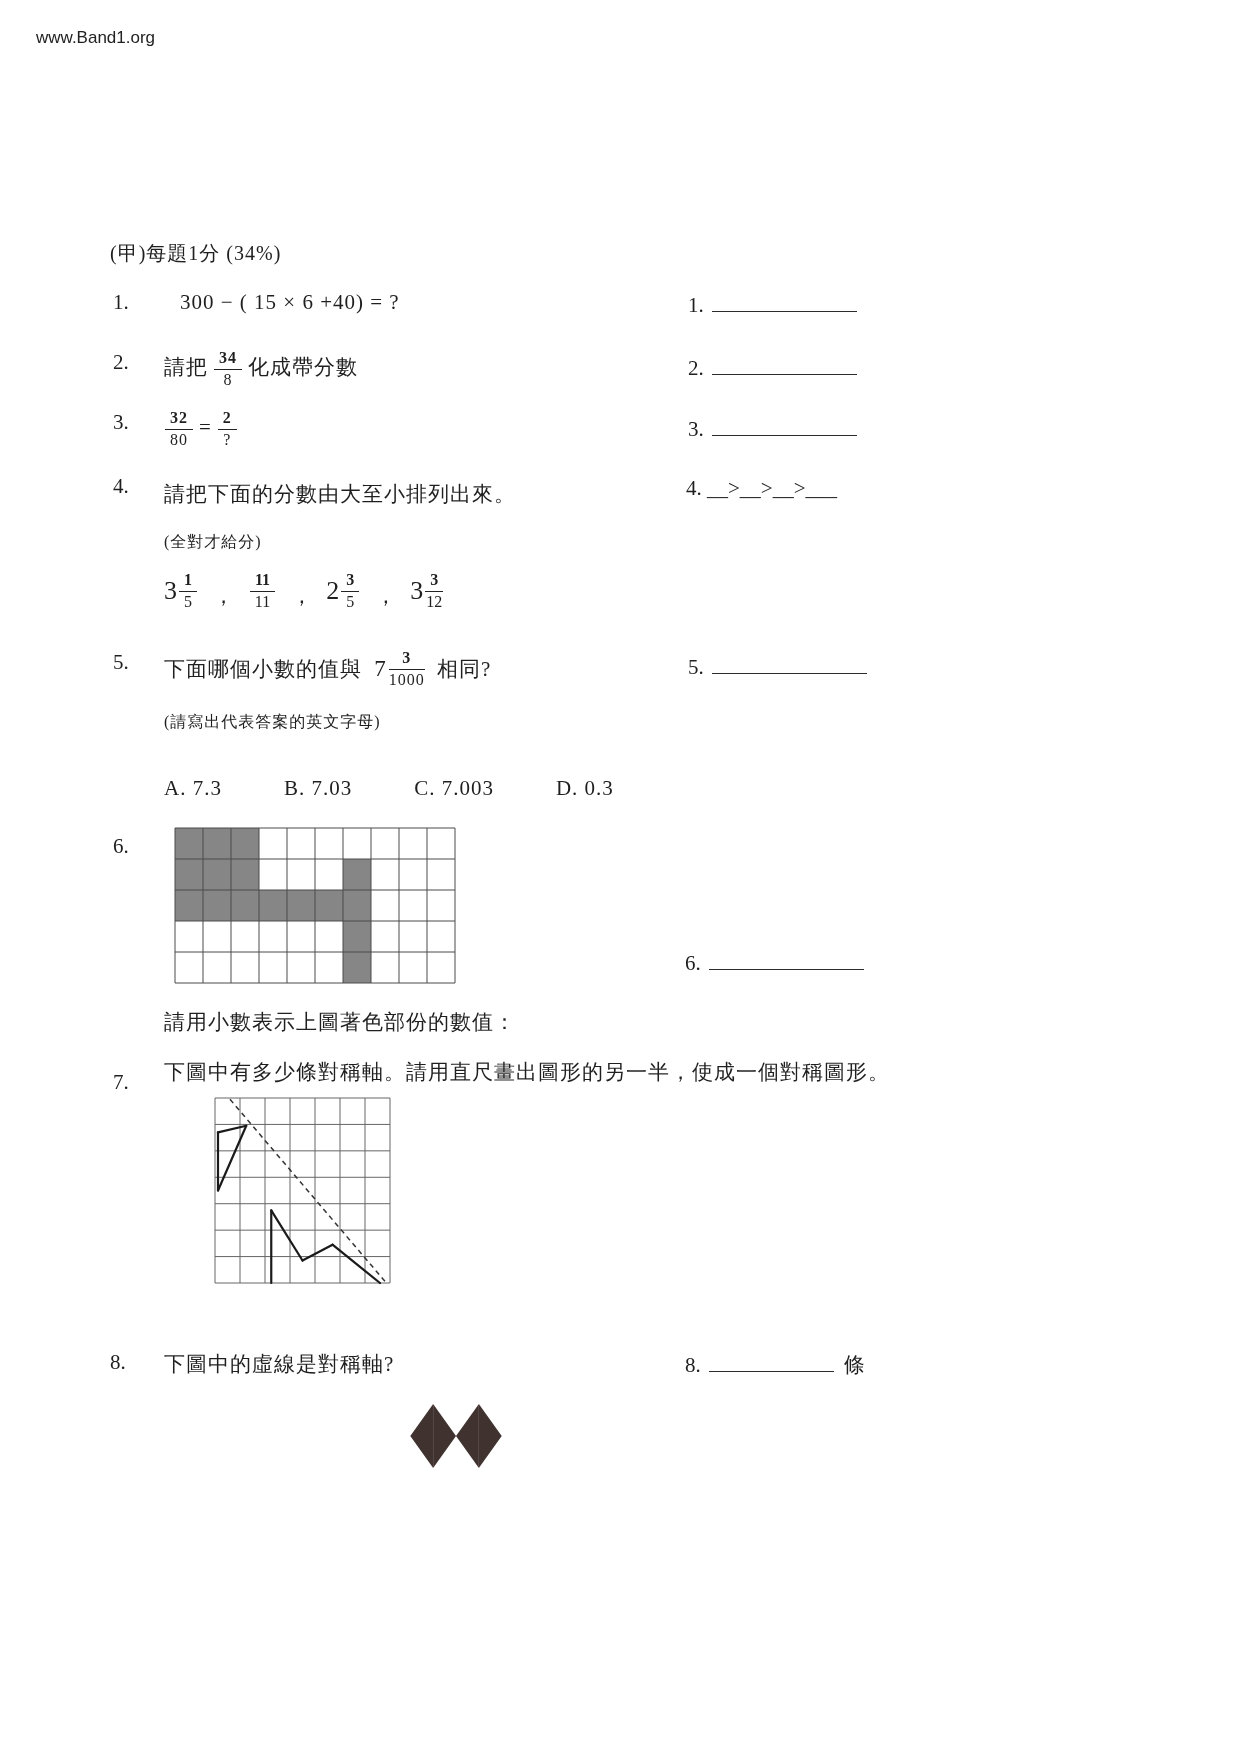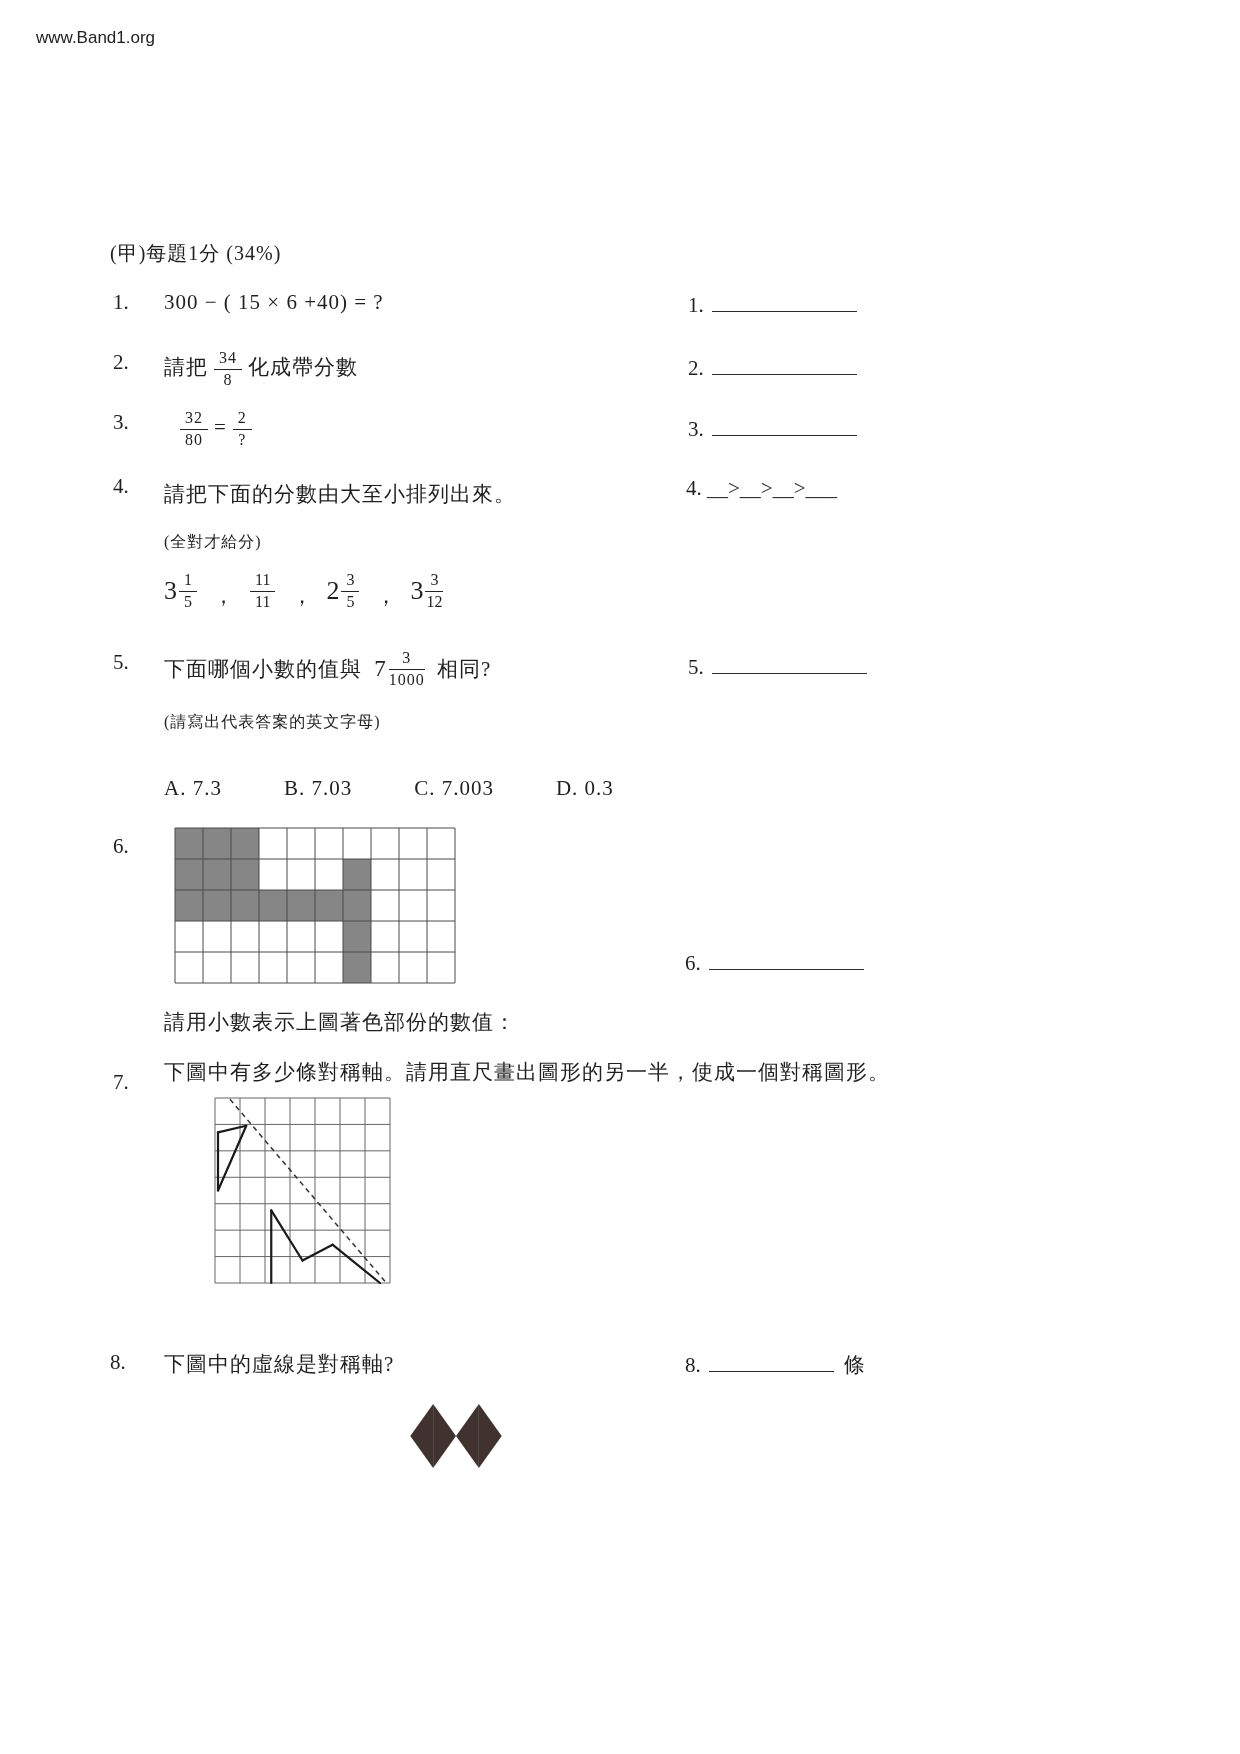--- a/index.html
+++ b/index.html
@@ -11,55 +11,55 @@
   .qnum{font-size:21px;}
   .qtext{font-size:21px;letter-spacing:1px;white-space:nowrap;}
   .note{font-size:16px;letter-spacing:1px;}
   .ans{font-size:21px;white-space:nowrap;}
   .ansline{display:inline-block;width:145px;height:1em;border-bottom:1.6px solid #2b2b2b;
            vertical-align:baseline;margin-left:8px;}
   .ansline.short{width:125px;}
   .ansline.mid{width:155px;}
   .frac{display:inline-block;text-align:center;vertical-align:-0.7em;line-height:1.05;
         font-size:16px;margin:0 6px;}
-  .frac .fn{display:block;border-bottom:1.5px solid #222;padding:0 5px 2px;}
+  .frac .fn{display:block;border-bottom:1.5px solid #222;padding:0 5px 2px;font-weight:bold;}
   .frac .fd{display:block;padding-top:2px;}
   .mixed{display:inline-flex;align-items:center;margin-right:2px;}
   .mixed .whole{font-size:26px;}
   .mixed .frac{margin:0 0 0 2px;}
   .fracrow{font-size:21px;display:flex;align-items:center;}
   .sep{margin:10px 14px 0 14px;}
   .optrow{font-size:21px;display:flex;gap:62px;letter-spacing:1px;}
   svg{overflow:visible;display:block;}
   .unit{margin-left:10px;}
 </style>
 </head>
 <body>
 
 <div class="abs watermark" style="left:36px;top:28px">www.Band1.org</div>
 
 <div class="abs header" style="left:110px;top:240px">(甲)每題1分 (34%)</div>
 
 <div class="abs qnum" style="left:113px;top:290px">1.</div>
-<div class="abs qtext" style="left:164px;top:290px">300 − ( 15 × 6  +40) = ?</div>
+<div class="abs qtext" style="left:180px;top:290px">300 − ( 15 × 6  +40) = ?</div>
 <div class="abs ans" style="left:688px;top:290px">
   <span>1.</span><span class="ansline"></span>
 </div>
 
 <div class="abs qnum" style="left:113px;top:350px">2.</div>
 <div class="abs qtext" style="left:164px;top:350px">
   <span>請把</span><span class="frac"><span class="fn">34</span><span class="fd">8</span></span><span>化成帶分數</span>
 </div>
 <div class="abs ans" style="left:688px;top:353px">
   <span>2.</span><span class="ansline"></span>
 </div>
 
 <div class="abs qnum" style="left:113px;top:410px">3.</div>
 <div class="abs qtext" style="left:164px;top:410px">
-  <span class="frac" style="margin-left:16px"><span class="fn">32</span><span class="fd">80</span></span><span>=</span><span class="frac"><span class="fn">2</span><span class="fd">?</span></span>
+  <span class="frac" style="margin-left:1px"><span class="fn">32</span><span class="fd">80</span></span><span>=</span><span class="frac"><span class="fn">2</span><span class="fd">?</span></span>
 </div>
 <div class="abs ans" style="left:688px;top:414px">
   <span>3.</span><span class="ansline"></span>
 </div>
 
 <div class="abs qnum" style="left:113px;top:474px">4.</div>
 <div class="abs qtext" style="left:164px;top:480px">請把下面的分數由大至小排列出來。</div>
 <div class="abs ans" style="left:686px;top:476px">
   <span>4.</span>
   <span>__&gt;__&gt;__&gt;___</span>

